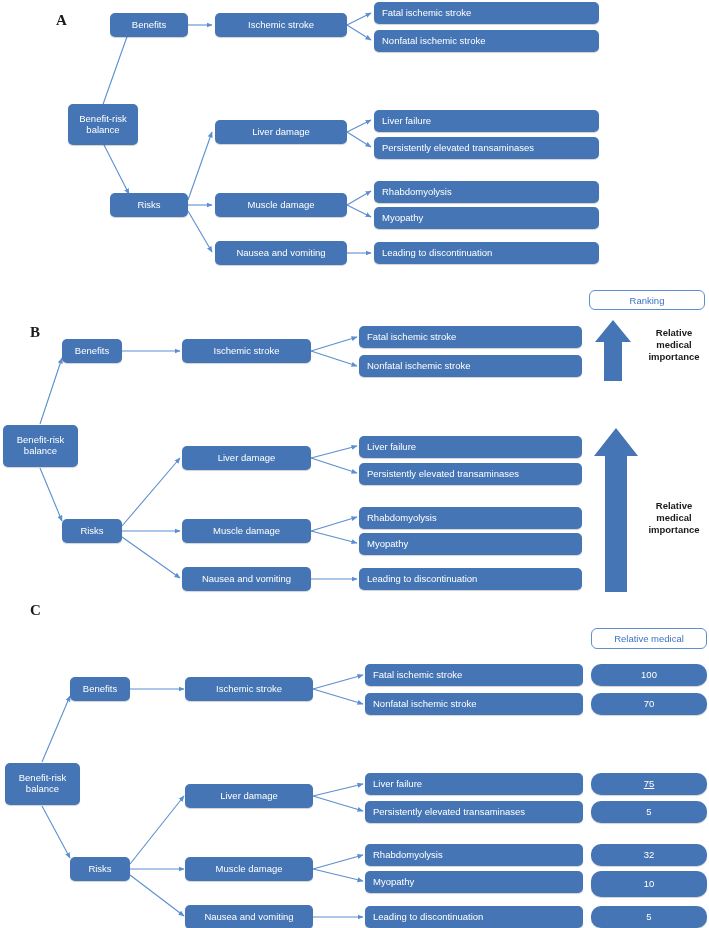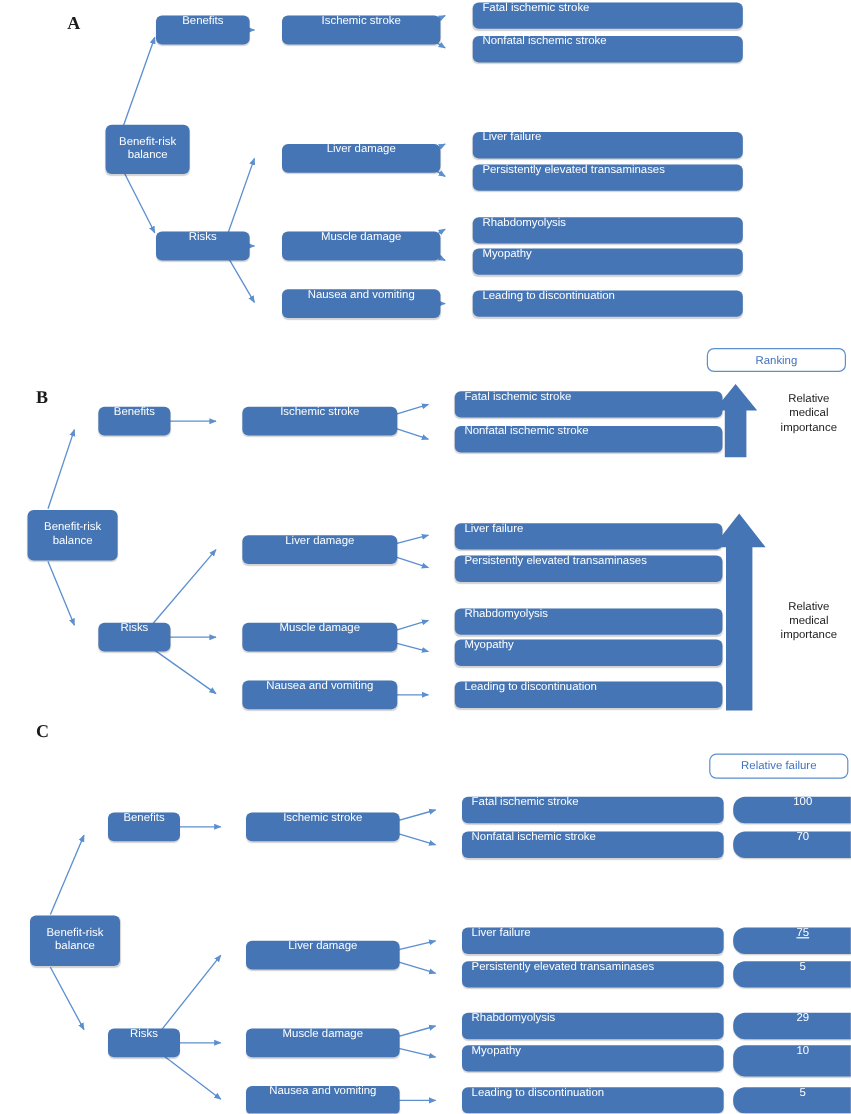--- a/index.html
+++ b/index.html
@@ -4,33 +4,33 @@
 <style>
   html,body{margin:0;padding:0;background:#fff;}
   body{width:709px;height:928px;position:relative;overflow:hidden;
        font-family:"Liberation Sans",sans-serif;}
   .panel{position:absolute;left:0;top:0;width:709px;}
   .panel-label{position:absolute;font-family:"Liberation Serif",serif;
        font-weight:bold;font-size:15px;color:#1a1a1a;letter-spacing:0;}
   
   .node{position:absolute;background:#4575B4;color:#fff;border-radius:5px;
         box-sizing:border-box;font-size:9.5px;line-height:1.15;
-        display:flex;align-items:flex-start;justify-content:center;
+        display:flex;align-items:center;justify-content:center;
         text-align:center;padding:0 4px;
-        box-shadow:0 1px 1px rgba(0,0,0,0.18);margin-left:20px;}
+        box-shadow:0 1px 1px rgba(0,0,0,0.18);}
   .node.leafbox{justify-content:flex-start;text-align:left;padding-left:8px;}
   .node.wt{justify-content:center;border-radius:10px;}
   .node.multiline{flex-direction:column;}
   
   .chip{position:absolute;background:#ffffff;border:1px solid #5B8FD0;
         border-radius:6px;color:#3F72C1;font-size:9.5px;
         display:flex;align-items:center;justify-content:center;
         box-sizing:border-box;}
   .sidelabel{position:absolute;font-size:9.5px;color:#1a1a1a;
-        text-align:center;line-height:1.25;}
+        text-align:center;line-height:1.25;font-weight:bold;}
   svg.conn{position:absolute;left:0;top:0;overflow:visible;pointer-events:none;}
   svg.arrows{position:absolute;left:0;top:0;overflow:visible;}
 </style>
 </head>
 <body>
 
 <div class="panel">
 
   <div class="panel-label" style="left:56px;top:12px;">A</div>
 
@@ -201,21 +201,21 @@
 
   <div class="sidelabel" style="left:641px;top:327px;width:66px;">Relative medical importance</div>
   <div class="sidelabel" style="left:641px;top:500px;width:66px;">Relative medical importance</div>
 </div>
 
 <div class="panel">
 
   <div class="panel-label" style="left:30px;top:602px;">C</div>
 
   <div class="chip" style="left:591px;top:628px;width:116px;height:21px;">
-    <span>Relative failure</span>
+    <span>Relative medical</span>
   </div>
 
   <svg class="conn" width="709" height="928">
     <defs>
       <marker id="ahC" markerWidth="6" markerHeight="6" refX="5" refY="3" orient="auto" markerUnits="strokeWidth">
         <path d="M0,0.7 L5.5,3 L0,5.3 z" fill="#5B8FD0"></path>
       </marker>
     </defs>
     <g stroke="#5B8FD0" stroke-width="1.1" fill="none" marker-end="url(#ahC)">
       <path d="M42,762 L70,696"></path>
@@ -286,21 +286,21 @@
   <div class="node wt" style="left:591px;top:693px;width:116px;height:22px;">
     <span>70</span>
   </div>
   <div class="node wt" style="left:591px;top:773px;width:116px;height:22px;text-decoration:underline;">
     <span>75</span>
   </div>
   <div class="node wt" style="left:591px;top:801px;width:116px;height:22px;">
     <span>5</span>
   </div>
   <div class="node wt" style="left:591px;top:844px;width:116px;height:22px;">
-    <span>29</span>
+    <span>32</span>
   </div>
   <div class="node wt" style="left:591px;top:871px;width:116px;height:26px;">
     <span>10</span>
   </div>
   <div class="node wt" style="left:591px;top:906px;width:116px;height:22px;">
     <span>5</span>
   </div>
 </div>
 
 </body></html>

